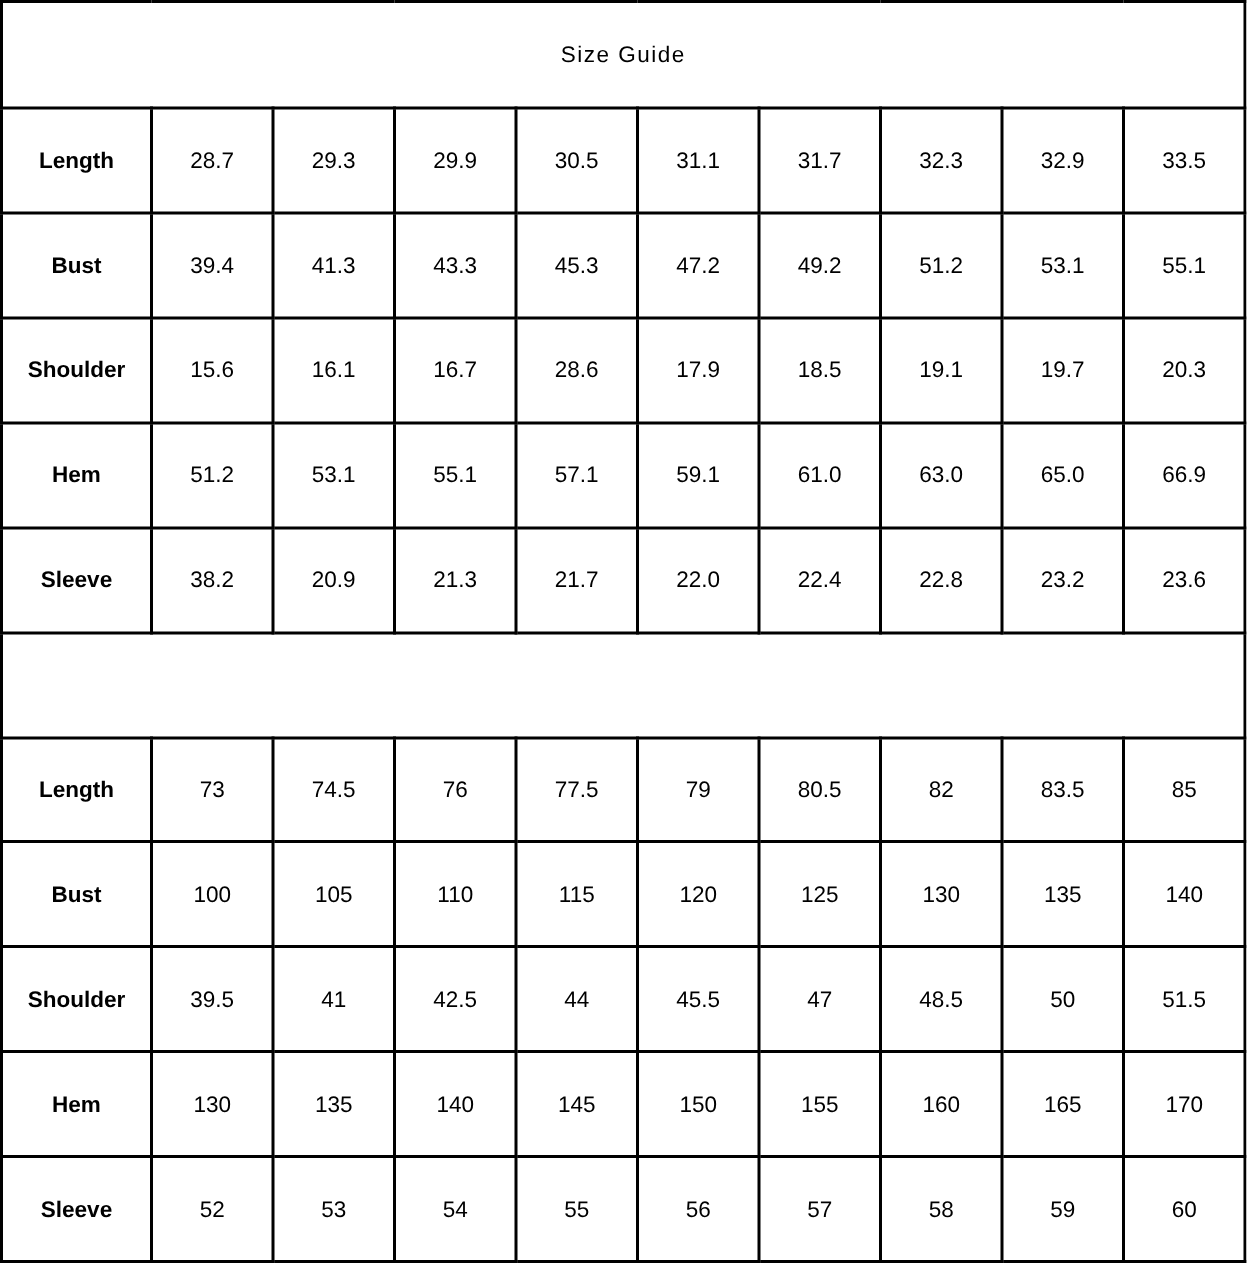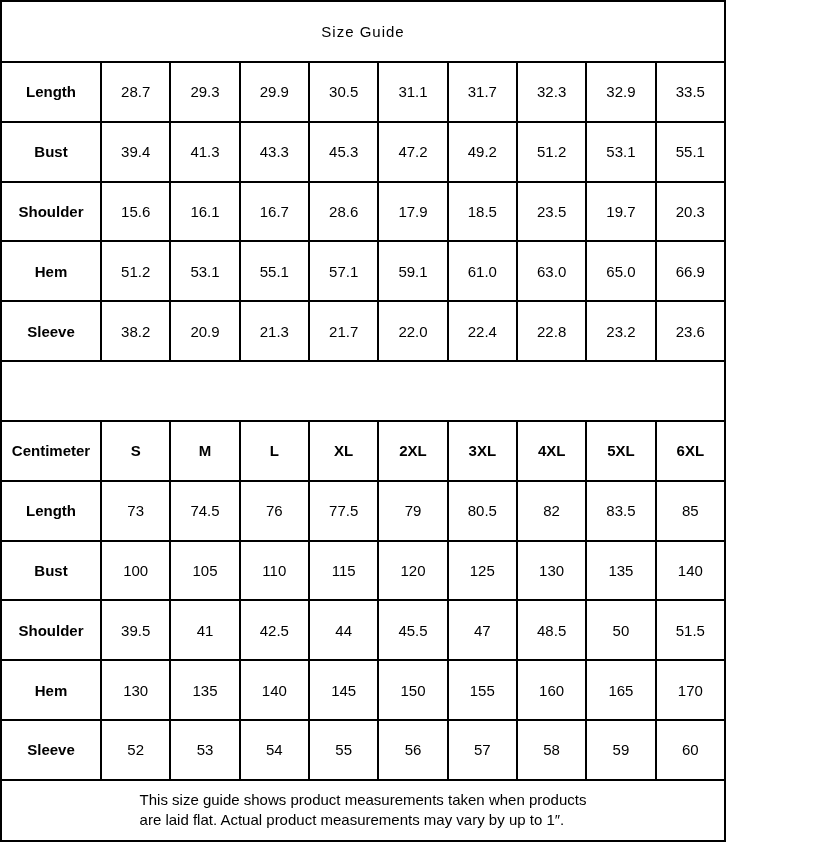--- a/index.html
+++ b/index.html
@@ -1,20 +1,20 @@
 <!DOCTYPE html>
 <html><head>
 <meta charset="utf-8">
 <style>
   html,body{margin:0;padding:0;background:#ffffff;}
   body{width:831px;height:842px;overflow:hidden;}
   table.size-guide{
     border-collapse:collapse;
     table-layout:fixed;
-    width:726px;
+    width:831px;
     height:842px;
     background:#ffffff;
     padding-left:28px;
   }
   table.size-guide td{
     border:2px solid #000000;
     text-align:center;
     vertical-align:middle;
     color:#000000;
     font-family:"Liberation Sans", sans-serif;
@@ -94,21 +94,21 @@
     </tr>
 
     <tr class="data-row">
       <td class="row-label">Shoulder</td>
       <td>15.6</td>
       <td>16.1</td>
       <td>16.7</td>
       <td>28.6</td>
       <td>17.9</td>
       <td>18.5</td>
-      <td>23.5</td>
+      <td>19.1</td>
       <td>19.7</td>
       <td>20.3</td>
     </tr>
 
     <tr class="data-row">
       <td class="row-label">Hem</td>
       <td>51.2</td>
       <td>53.1</td>
       <td>55.1</td>
       <td>57.1</td>
@@ -129,32 +129,20 @@
       <td>22.4</td>
       <td>22.8</td>
       <td>23.2</td>
       <td>23.6</td>
     </tr>
 
     <tr class="spacer-row">
       <td colspan="10"></td>
     </tr>
 
-    <tr class="header-row">
-      <td>Centimeter</td>
-      <td>S</td>
-      <td>M</td>
-      <td>L</td>
-      <td>XL</td>
-      <td>2XL</td>
-      <td>3XL</td>
-      <td>4XL</td>
-      <td>5XL</td>
-      <td>6XL</td>
-    </tr>
 
     <tr class="data-row">
       <td class="row-label">Length</td>
       <td>73</td>
       <td>74.5</td>
       <td>76</td>
       <td>77.5</td>
       <td>79</td>
       <td>80.5</td>
       <td>82</td>
@@ -207,23 +195,15 @@
       <td>53</td>
       <td>54</td>
       <td>55</td>
       <td>56</td>
       <td>57</td>
       <td>58</td>
       <td>59</td>
       <td>60</td>
     </tr>
 
-    <tr>
-      <td class="footer-cell" colspan="10">
-        <div class="footer-inner">
-          <div>This size guide shows product measurements taken when products</div>
-          <div>are laid flat. Actual product measurements may vary by up to 1″.</div>
-        </div>
-      </td>
-    </tr>
 
   </tbody>
 </table>
 
 </body></html>

